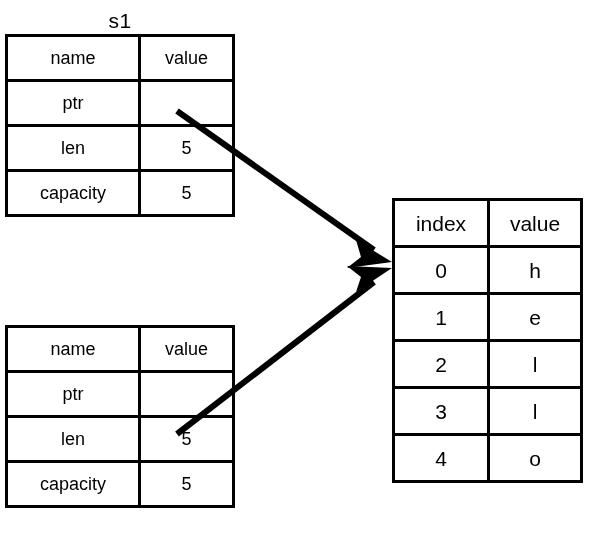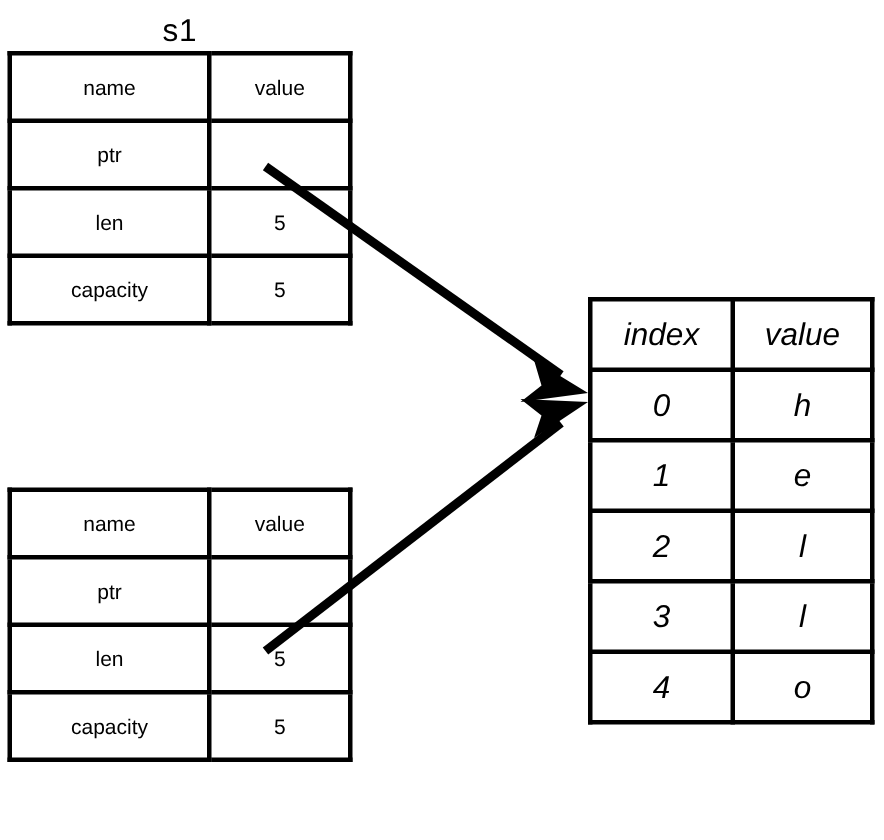--- a/index.html
+++ b/index.html
@@ -56,38 +56,37 @@
     color: #000000;
     background: transparent;
   }
 
   
   .struct-block table.grid {
     width: 217px;
   }
   .struct-block table.grid td {
     height: 40px;
-    font-size: 14px;
+    font-size: 18px;
     line-height: 24px;
   }
   .struct-block td.col-name { width: 128px; }
   .struct-block td.col-value { width: 89px; }
 
   
   .buffer-block {
     position: absolute;
   }
   .buffer-block table.grid {
     width: 178px;
   }
   .buffer-block table.grid td {
     height: 42px;
     font-size: 21px;
     line-height: 23px;
-    font-style: italic;
   }
   .buffer-block td.col-index { width: 90px; }
   .buffer-block td.col-val { width: 88px; }
 
   .cell-empty { color: transparent; }
 </style>
 </head>
 <body>
 
 <div class="diagram-canvas">

